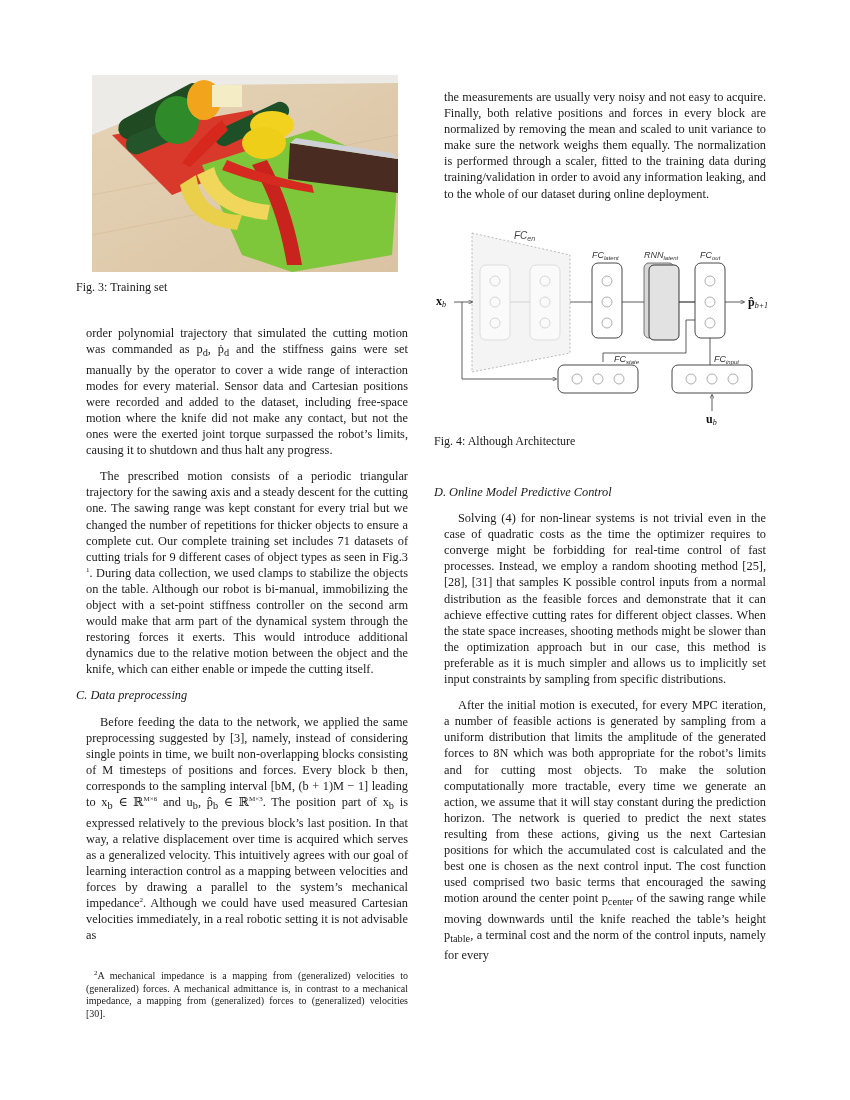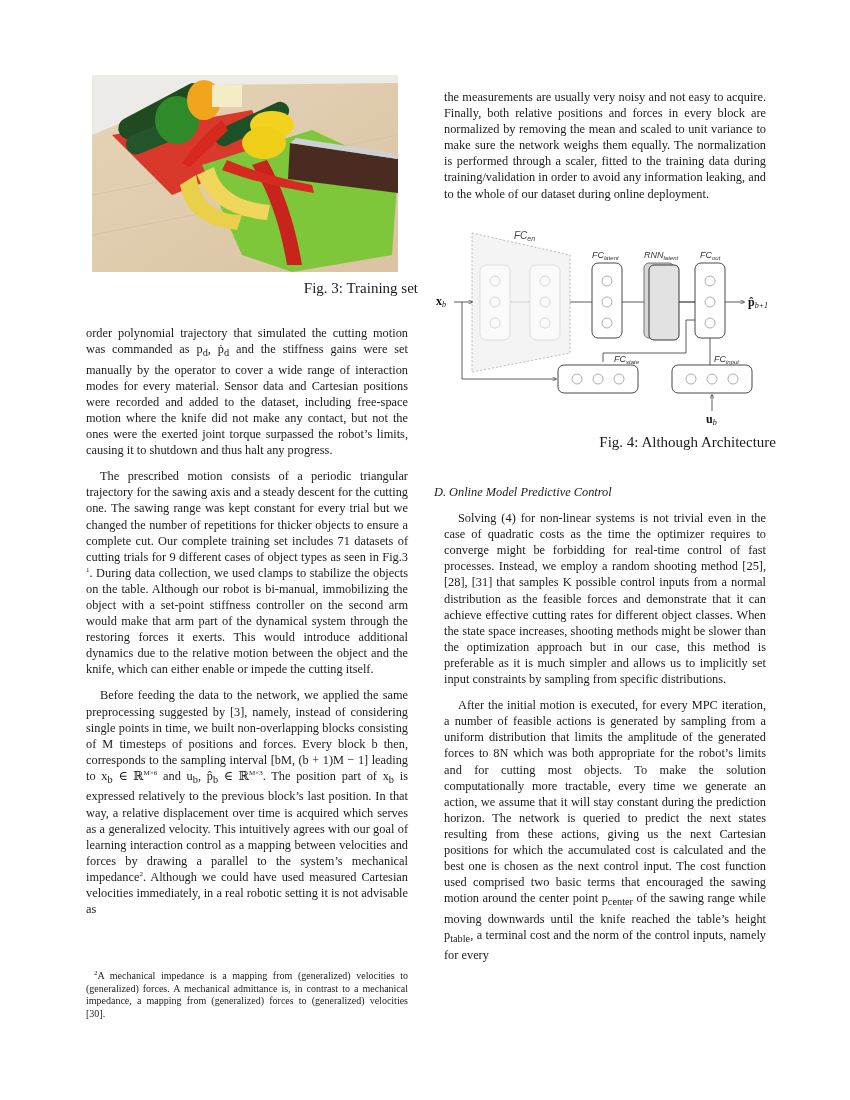--- a/index.html
+++ b/index.html
@@ -6,21 +6,21 @@
   body { width: 850px; height: 1100px; position: relative; overflow: hidden;
          font-family: "Liberation Serif", "DejaVu Serif", serif; color: #1a1a1a; }
   .col { position: absolute; width: 342px; font-size: 12.35px; line-height: 16.1px; text-align: justify; hyphens: manual; }
   .col-left { left: 76px; top: 315px; }
   .col-right { left: 434px; top: 79px; }
   p { margin: 10px; text-indent: 14px; }
   p.noindent { text-indent: 0; }
   .m { }
   .sec { font-style: italic; margin: 9px 0 4px 0; text-indent: 0; }
   .fig-photo { position: absolute; left: 92px; top: 75px; width: 306px; height: 197px; overflow: hidden; }
-  .caption { position: absolute; font-size: 15px; text-align: right; }
+  .caption { position: absolute; font-size: 12px; text-align: left; }
   .cap3 { left: 76px; top: 280px; width: 342px; }
   .cap4 { left: 434px; top: 434px; width: 342px; }
   .fig-net { position: absolute; left: 432px; top: 225px; width: 350px; height: 200px; }
   .footnotes { position: absolute; left: 76px; top: 960px; width: 342px; font-size: 10px; line-height: 12.6px; text-align: justify; }
   .footnotes p { text-indent: 8px; }
   sup { font-size: 7px; line-height: 0; }
 </style>
 </head>
 <body>
 
@@ -61,20 +61,21 @@
 
     <path d="M160 90 Q185 130 195 190 L210 190 Q200 130 175 85 Z" fill="#c8231c"></path>
     <path d="M135 85 Q170 100 220 110 L222 118 Q170 110 130 95 Z" fill="#d62a20"></path>
   </svg>
 </div>
 <div class="caption cap3">Fig. 3: Training set</div>
 
 <div class="col col-left">
   <p class="noindent"><span>order polynomial trajectory that simulated the cutting motion was commanded as </span><span class="m"><span>p</span><sub>d</sub></span><span>, </span><span class="m"><span>ṗ</span><sub>d</sub></span><span> and the stiffness gains were set manually by the operator to cover a wide range of interaction modes for every material. Sensor data and Cartesian positions were recorded and added to the dataset, including free-space motion where the knife did not make any contact, but not the ones were the exerted joint torque surpassed the robot’s limits, causing it to shutdown and thus halt any progress.</span></p>
   <p><span>The prescribed motion consists of a periodic triangular trajectory for the sawing axis and a steady descent for the cutting one. The sawing range was kept constant for every trial but we changed the number of repetitions for thicker objects to ensure a complete cut. Our complete training set includes 71 datasets of cutting trials for 9 different cases of object types as seen in Fig.3 </span><sup>1</sup><span>. During data collection, we used clamps to stabilize the objects on the table. Although our robot is bi-manual, immobilizing the object with a set-point stiffness controller on the second arm would make that arm part of the dynamical system through the restoring forces it exerts. This would introduce additional dynamics due to the relative motion between the object and the knife, which can either enable or impede the cutting itself.</span></p>
+  <div class="sec">C. Data preprocessing</div>
   <p><span>Before feeding the data to the network, we applied the same preprocessing suggested by [3], namely, instead of considering single points in time, we built non-overlapping blocks consisting of </span><span class="m">M</span><span> timesteps of positions and forces. Every block </span><span class="m">b</span><span> then, corresponds to the sampling interval </span><span class="m">[bM, (b + 1)M − 1]</span><span> leading to </span><span class="m"><span>x</span><sub>b</sub></span><span> ∈ ℝ</span><sup class="m">M×6</sup><span> and </span><span class="m"><span>u</span><sub>b</sub></span><span>, </span><span class="m"><span>p̂</span><sub>b</sub></span><span> ∈ ℝ</span><sup class="m">M×3</sup><span>. The position part of </span><span class="m"><span>x</span><sub>b</sub></span><span> is expressed relatively to the previous block’s last position. In that way, a relative displacement over time is acquired which serves as a generalized velocity. This intuitively agrees with our goal of learning interaction control as a mapping between velocities and forces by drawing a parallel to the system’s mechanical impedance</span><sup>2</sup><span>. Although we could have used measured Cartesian velocities immediately, in a real robotic setting it is not advisable as</span></p>
 </div>
 
 <div class="footnotes">
   <p><sup>2</sup><span>A mechanical impedance is a mapping from (generalized) velocities to (generalized) forces. A mechanical admittance is, in contrast to a mechanical impedance, a mapping from (generalized) forces to (generalized) velocities [30].</span></p>
 </div>
 
 <div class="col col-right">
   <p class="noindent">the measurements are usually very noisy and not easy to acquire. Finally, both relative positions and forces in every block are normalized by removing the mean and scaled to unit variance to make sure the network weighs them equally. The normalization is performed through a scaler, fitted to the training data during training/validation in order to avoid any information leaking, and to the whole of our dataset during online deployment.</p>
 </div>

